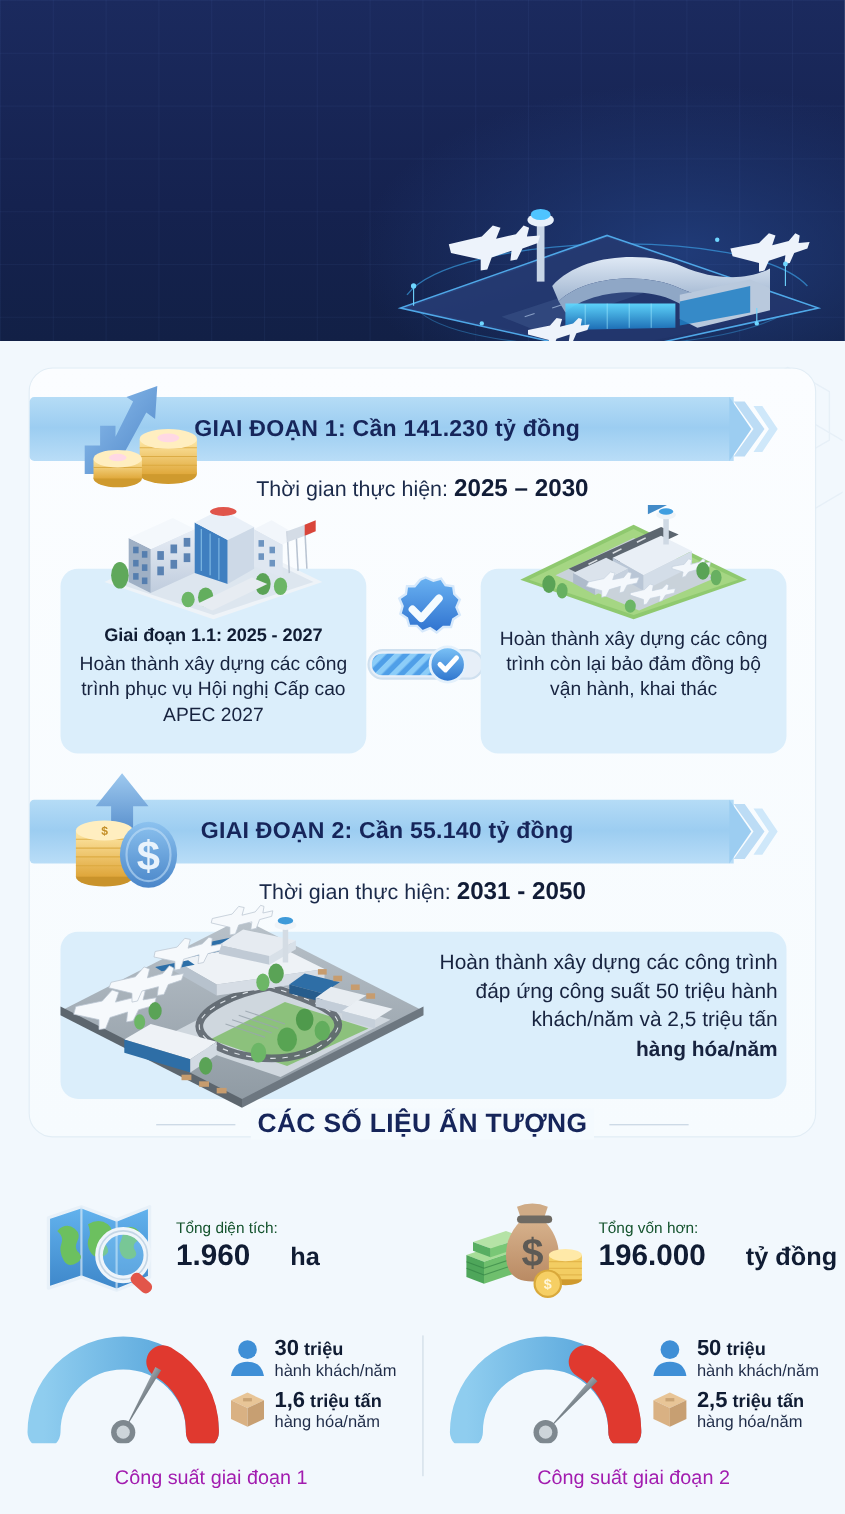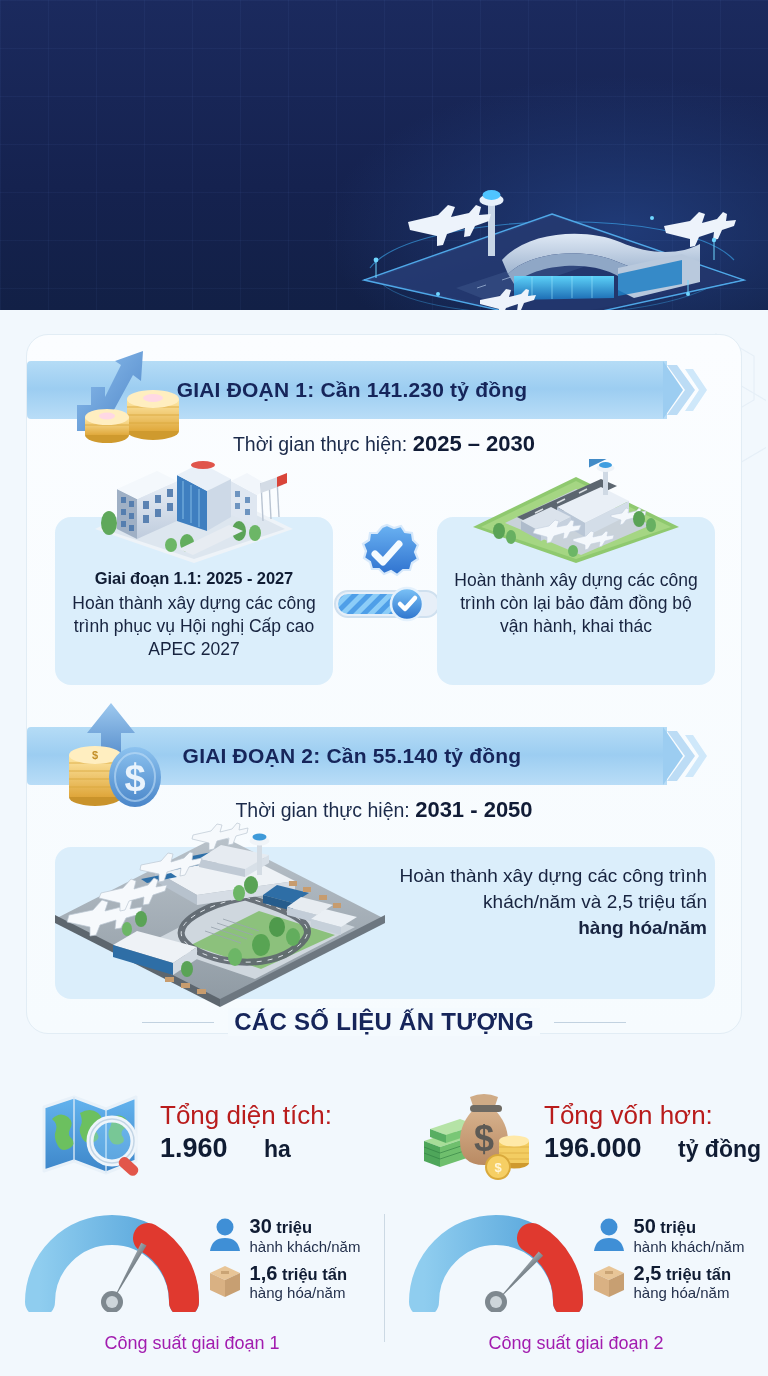--- a/index.html
+++ b/index.html
@@ -159,21 +159,21 @@
   .stats-row{
     position:absolute; left:0; top:1068px; width:768px; height:128px;
     display:flex;
   }
   .stat{
     flex:1; display:flex; align-items:center; gap:14px;
     padding-left:36px;
   }
   .stat .ic{ width:110px; height:106px; flex:0 0 110px; }
   .stat .ic svg{ width:100%; height:100%; display:block; }
-  .stat .lbl{ font-size:26px; color:#b91c1c; margin-bottom:2px; }
+  .stat .lbl{ font-size:14px; color:#14532d; margin-bottom:2px; }
   .stat .val{ font-size:27px; font-weight:bold; color:#101c33; white-space:nowrap;}
   .stat .val .unit{ font-size:23px;margin-left:30px; }
 
   
   .gauges{
     position:absolute; left:0; top:1204px; width:768px; height:160px;
     display:flex;
   }
   .gauge-col{ flex:1; position:relative; }
   .gauge-col .inner{
@@ -640,20 +640,21 @@
         <line x1="160" y1="112" x2="196" y2="124"></line>
         <line x1="166" y1="108" x2="202" y2="120"></line>
         <line x1="172" y1="104" x2="208" y2="116"></line>
         <line x1="178" y1="100" x2="214" y2="112"></line>
       </g>
     </svg>
   </div>
 
   <div class="p2text" style="left:360px;top:528px;width:320px;">
     <div>Hoàn thành xây dựng các công trình</div>
+    <div style="font-weight:normal">đáp ứng công suất 50 triệu hành</div>
     <div>khách/năm và 2,5 triệu tấn</div>
     <div style="font-weight:bold">hàng hóa/năm</div>
   </div>
 
 </div>
 
 <div class="stats-title-row">
   <div class="stats-rule"></div>
   <div class="stats-title">CÁC SỐ LIỆU ẤN TƯỢNG</div>
   <div class="stats-rule"></div>

